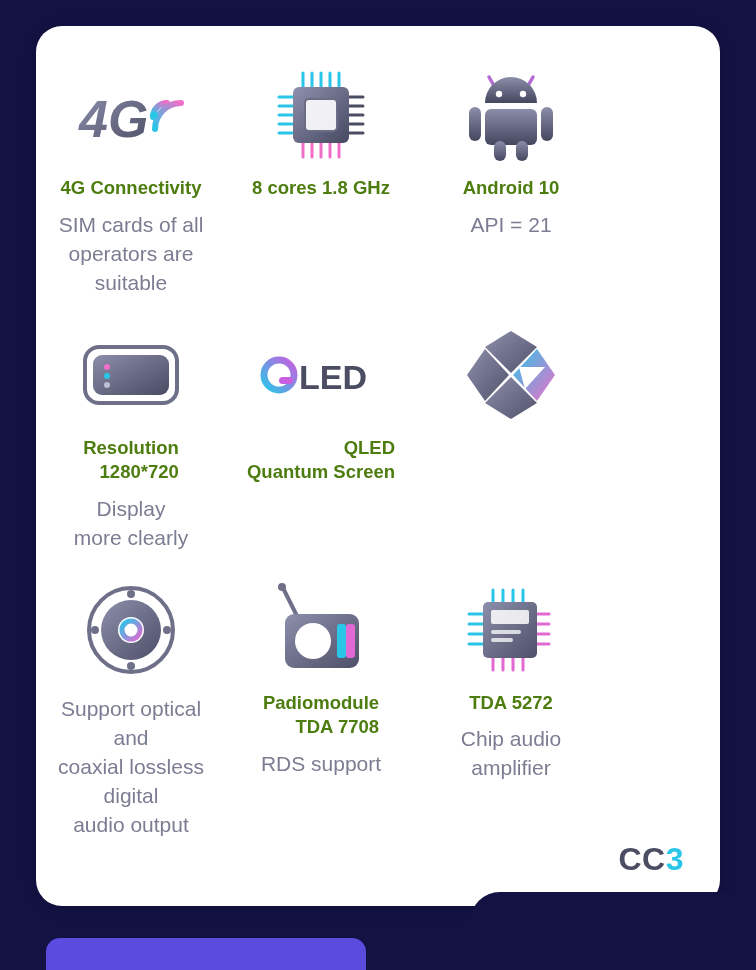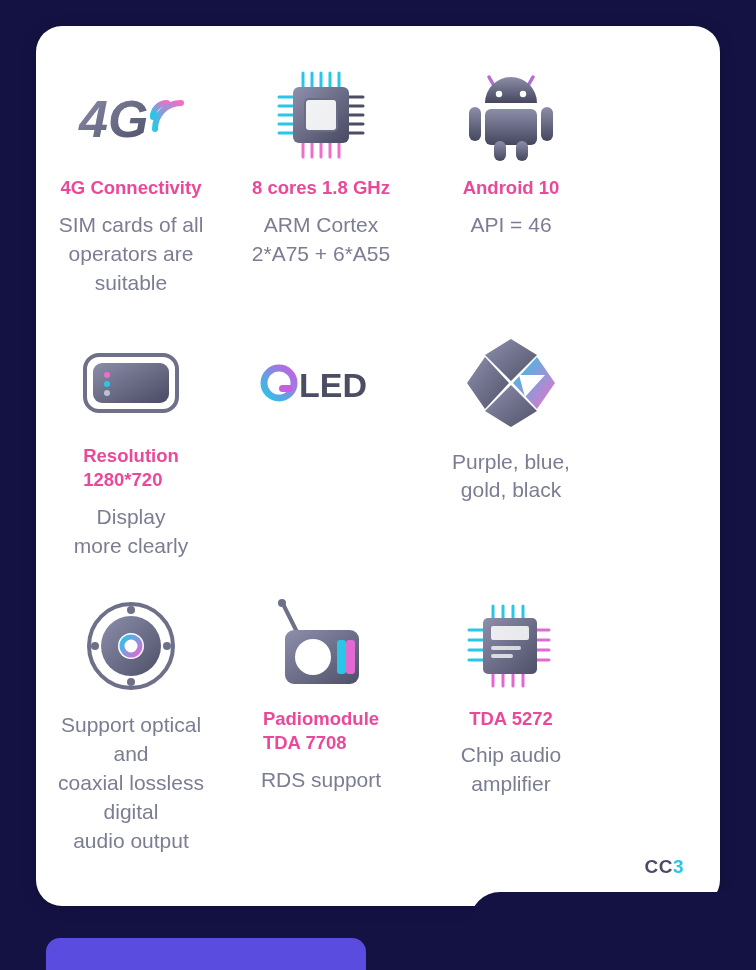--- a/index.html
+++ b/index.html
@@ -29,56 +29,56 @@
     border-radius: 26px;
     box-shadow: 0 2px 16px rgba(0,0,0,0.18);
   }
   .grid {
     position: absolute;
     left: 0;
     top: 34px;
     width: 570px;
     display: grid;
     grid-template-columns: repeat(3, 1fr);
-    row-gap: 30px;
+    row-gap: 22px;
   }
   .cell {
     display: flex;
     flex-direction: column;
     align-items: center;
     padding: 0 10px;
     box-sizing: border-box;
   }
   .icon-box {
     height: 110px;
     display: flex;
     align-items: center;
     justify-content: center;
   }
   .title {
-    color: #ec4899;
+    color: #4d7c0f;
     font-size: 18.5px;
     font-weight: bold;
-    text-align: left;
+    text-align: right;
     line-height: 1.33;
     margin-top: 6px;
   }
   .sub {
     color: #7b7d92;
     font-size: 21px;
     text-align: center;
     line-height: 1.38;
     margin-top: 10px;
     font-weight: normal;
   }
   .brand {
     position: absolute;
     right: 36px;
     bottom: 28px;
-    font-size: 19px;
+    font-size: 32px;
     font-weight: bold;
     letter-spacing: 0.5px;
     margin-top: 32px;
   }
   .brand .cc { color: #4b4d63; }
   .brand .three { color: #29c6e8; }
   .bottom-strip {
     position: absolute;
     left: 46px;
     top: 938px;
@@ -166,21 +166,20 @@
             <line x1="76" y1="50" x2="92" y2="50"></line>
             <line x1="76" y1="59" x2="92" y2="59"></line>
             <line x1="76" y1="68" x2="92" y2="68"></line>
           </g>
           <rect x="22" y="22" width="56" height="56" rx="6" fill="url(#chipg)"></rect>
           <rect x="34" y="34" width="32" height="32" rx="4" fill="#ffffff" opacity="0.9"></rect>
           <rect x="34" y="34" width="32" height="32" rx="4" fill="none" stroke="#6b6d85" stroke-width="2"></rect>
         </svg>
       </div>
       <div class="title">8 cores 1.8 GHz</div>
-      <div class="sub">ARM Cortex<br>2*A75 + 6*A55</div>
     </div>
 
     <div class="cell">
       <div class="icon-box">
         <svg width="100" height="96" viewBox="0 0 100 96">
           <defs>
             <linearGradient id="andg" x1="0" y1="0" x2="0" y2="1">
               <stop offset="0" stop-color="#8c8ea9"></stop>
               <stop offset="1" stop-color="#45475f"></stop>
             </linearGradient>
@@ -191,21 +190,21 @@
           <circle cx="38" cy="27" r="3.2" fill="#ffffff"></circle>
           <circle cx="62" cy="27" r="3.2" fill="#ffffff"></circle>
           <rect x="24" y="42" width="52" height="36" rx="6" fill="url(#andg)"></rect>
           <rect x="8" y="40" width="12" height="34" rx="6" fill="url(#andg)"></rect>
           <rect x="80" y="40" width="12" height="34" rx="6" fill="url(#andg)"></rect>
           <rect x="33" y="74" width="12" height="20" rx="6" fill="url(#andg)"></rect>
           <rect x="55" y="74" width="12" height="20" rx="6" fill="url(#andg)"></rect>
         </svg>
       </div>
       <div class="title">Android 10</div>
-      <div class="sub">API = 46</div>
+      <div class="sub">API = 21</div>
     </div>
 
     <div class="cell">
       <div class="icon-box">
         <svg width="104" height="80" viewBox="0 0 104 80">
           <defs>
             <linearGradient id="scr" x1="0" y1="0" x2="1" y2="1">
               <stop offset="0" stop-color="#8c8ea9"></stop>
               <stop offset="1" stop-color="#494b64"></stop>
             </linearGradient>
@@ -228,20 +227,21 @@
             <linearGradient id="qg" x1="0" y1="1" x2="1" y2="0">
               <stop offset="0" stop-color="#29c6e8"></stop>
               <stop offset="1" stop-color="#c85fe0"></stop>
             </linearGradient>
           </defs>
           <circle cx="24" cy="28" r="15" fill="none" stroke="url(#qg)" stroke-width="7"></circle>
           <rect x="24" y="30" width="14" height="7" rx="3.5" fill="#c85fe0"></rect>
           <text x="44" y="42" font-family="Liberation Sans, sans-serif" font-size="34" font-weight="bold" fill="#4b4d63">LED</text>
         </svg>
       </div>
+      <div class="title">QLED<br>Quantum Screen</div>
     </div>
 
     <div class="cell">
       <div class="icon-box">
         <svg width="96" height="96" viewBox="0 0 96 96">
           <defs>
             <linearGradient id="d1" x1="0" y1="0" x2="1" y2="1">
               <stop offset="0" stop-color="#8d8fab"></stop>
               <stop offset="1" stop-color="#51536c"></stop>
             </linearGradient>
@@ -250,21 +250,20 @@
               <stop offset="1" stop-color="#f06ec8"></stop>
             </linearGradient>
           </defs>
           <path d="M48 4 L74 20 L48 46 L22 20 Z" fill="url(#d1)"></path>
           <path d="M4 48 L22 22 L46 48 L22 74 Z" fill="url(#d1)"></path>
           <path d="M48 50 L74 76 L48 92 L22 76 Z" fill="url(#d1)"></path>
           <path d="M50 48 L74 22 L92 48 L74 74 Z" fill="url(#d2)"></path>
           <path d="M56 40 L82 40 L62 62 Z" fill="#ffffff"></path>
         </svg>
       </div>
-      <div class="sub">Purple, blue,<br>gold, black</div>
     </div>
 
     <div class="cell">
       <div class="icon-box">
         <svg width="96" height="96" viewBox="0 0 96 96">
           <defs>
             <linearGradient id="spg" x1="0" y1="0" x2="1" y2="1">
               <stop offset="0" stop-color="#8d8fab"></stop>
               <stop offset="1" stop-color="#4e5069"></stop>
             </linearGradient>

